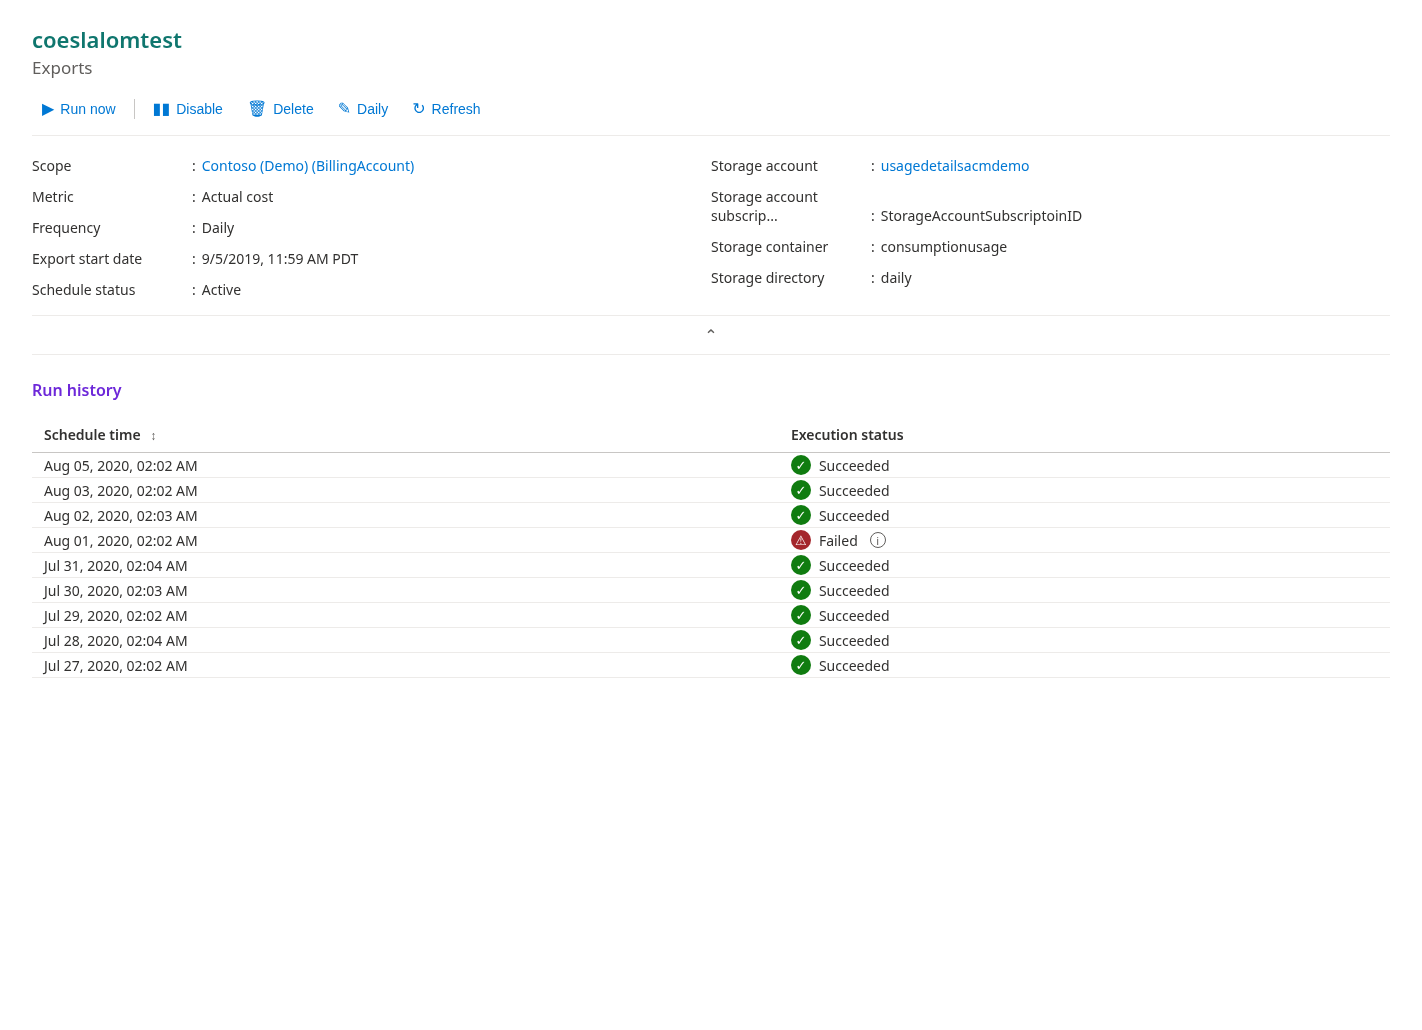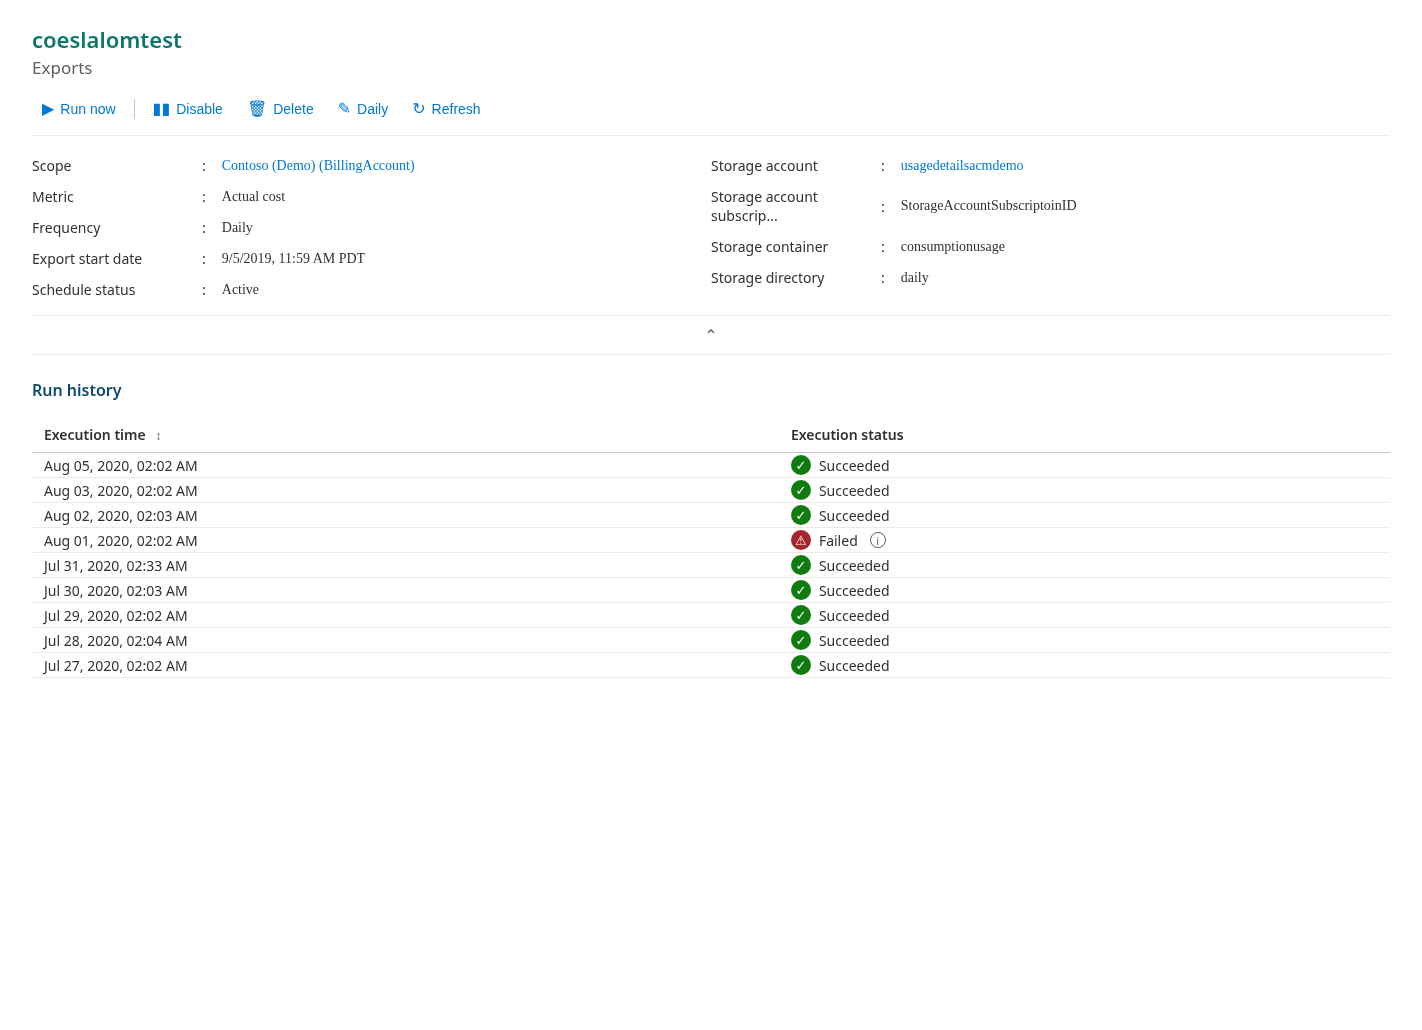--- a/index.html
+++ b/index.html
@@ -57,37 +57,36 @@
       gap: 0;
       margin-bottom: 0;
     }
     .details-col {
       display: flex;
       flex-direction: column;
       gap: 12px;
     }
     .detail-row {
       display: flex;
-      align-items: center;
-      gap: 10px;
+      align-items: flex-end;
+      gap: 0;
     }
     .detail-label {
       color: #323130;
       width: 160px;
       flex-shrink: 0;
       font-size: 14px;
     }
     .detail-colon {
       color: #323130;
       margin-right: 6px;
     }
     .detail-value {
       color: #323130;
       font-size: 14px;
-      font-family: Liberation Serif, serif;
     }
     .detail-value.link {
       color: #0078d4;
       cursor: pointer;
       text-decoration: none;
     }
     .collapse-row {
       display: flex;
       justify-content: center;
       padding: 8px 0;
@@ -96,21 +95,21 @@
       margin: 16px 0 24px 0;
       cursor: pointer;
       color: #605e5c;
     }
     .collapse-icon {
       font-size: 16px;
     }
     .section-title {
       font-size: 16px;
       font-weight: 600;
-      color: #0c4a6e;
+      color: #6d28d9;
       margin-bottom: 16px;
     }
     .run-history-table {
       width: 100%;
       border-collapse: collapse;
     }
     .run-history-table th {
       text-align: left;
       font-size: 14px;
       font-weight: 600;
@@ -259,21 +258,21 @@
 <div class="collapse-row">
   <span class="collapse-icon">⌃</span>
 </div>
 
 <div class="section-title">Run history</div>
 
 <table class="run-history-table">
   <thead>
     <tr>
       <th class="th-exec-time">
-        <span>Execution time</span>
+        <span>Schedule time</span>
         <span class="sort-icon">↕</span>
       </th>
       <th class="th-exec-status">
         <span>Execution status</span>
       </th>
     </tr>
   </thead>
   <tbody id="run-history-tbody">
   <tr>
       <td>Aug 05, 2020, 02:02 AM</td>
@@ -309,21 +308,21 @@
       <td>Aug 01, 2020, 02:02 AM</td>
       <td>
         <div class="status-cell">
           <span class="status-icon failed">⚠</span>
           <span>Failed</span>
           <span class="info-icon">i</span>
         </div>
       </td>
     </tr>
       <tr>
-      <td>Jul 31, 2020, 02:33 AM</td>
+      <td>Jul 31, 2020, 02:04 AM</td>
       <td>
         <div class="status-cell">
           <span class="status-icon success">✓</span>
           <span>Succeeded</span>
 
         </div>
       </td>
     </tr>
       <tr>
       <td>Jul 30, 2020, 02:03 AM</td>

